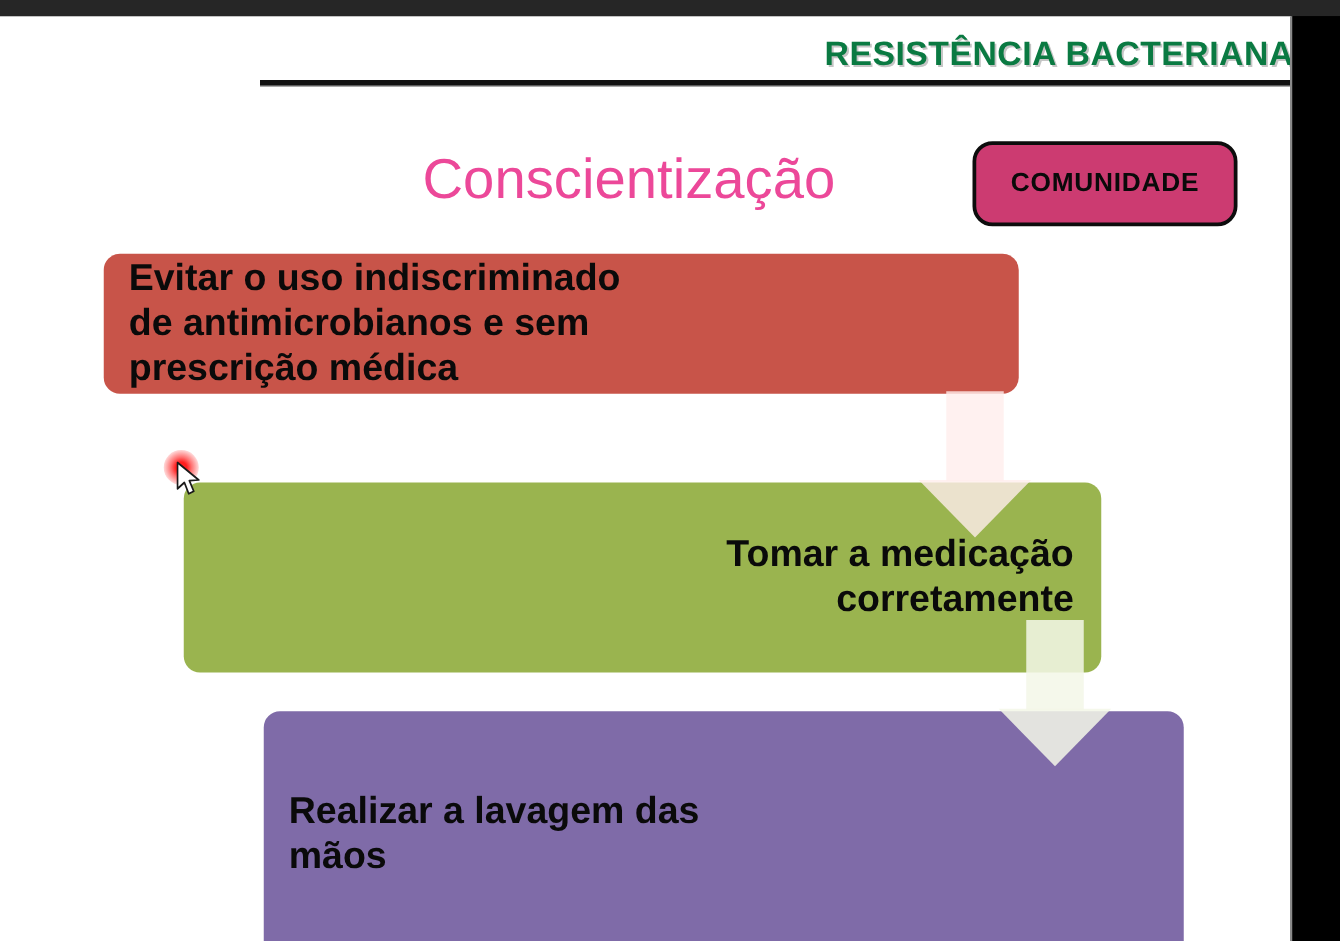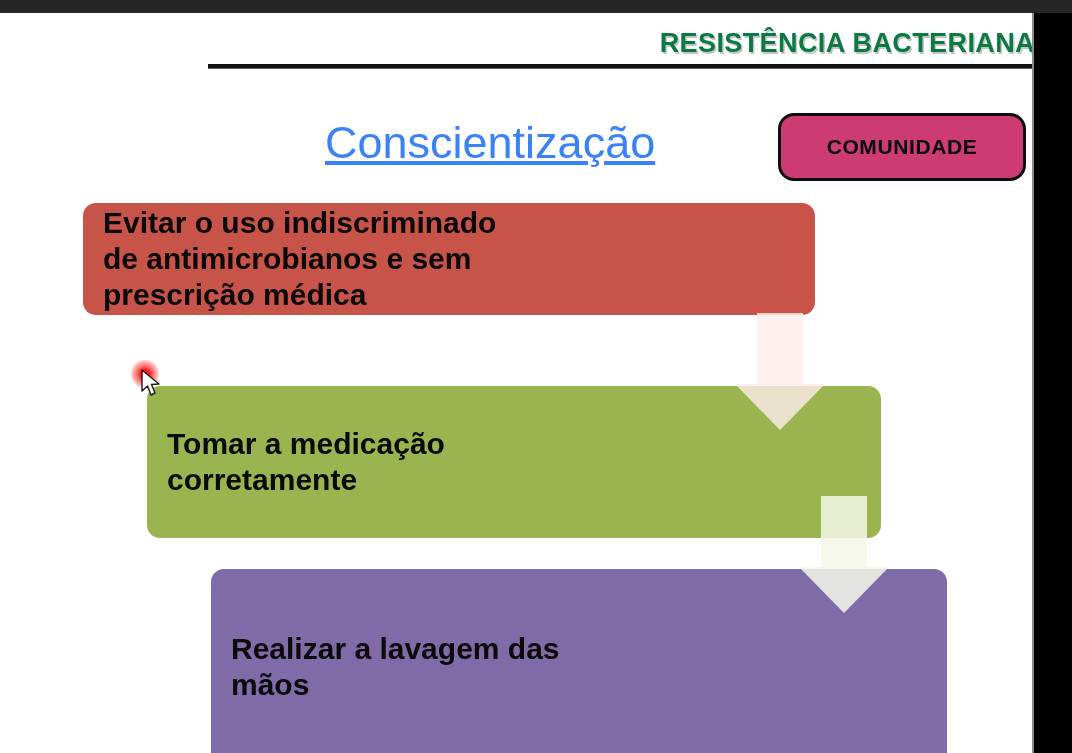--- a/index.html
+++ b/index.html
@@ -78,36 +78,35 @@
     top: 51px;
     width: 841px;
     height: 4px;
     background: #111111;
     border-bottom: 1px solid #5b5b5b;
   }
 
   
   #slide-title {
     position: absolute;
-    left: 325px;
+    left: 338px;
     top: 104px;
     font-size: 45px;
     font-weight: 400;
-    color: #3b82f6;
+    color: #ec4899;
     letter-spacing: 0px;
     white-space: nowrap;
-    text-decoration: underline;
   }
 
   
   #badge-comunidade {
     position: absolute;
     left: 778px;
     top: 100px;
-    width: 248px;
+    width: 212px;
     height: 68px;
     background: #cc3b71;
     border: 3px solid #0d0d0d;
     border-radius: 16px;
     box-sizing: border-box;
     display: flex;
     align-items: center;
     justify-content: center;
   }
   #badge-comunidade .badge-label {
@@ -143,20 +142,21 @@
     width: 732px;
     height: 112px;
     background: #c85449;
   }
   #step-box-2 {
     left: 147px;
     top: 373px;
     width: 734px;
     height: 152px;
     background: #9ab44f;
+    text-align: right;
   }
   #step-box-3 {
     left: 211px;
     top: 556px;
     width: 736px;
     height: 196px;
     background: #7f6ba8;
   }
 
   

